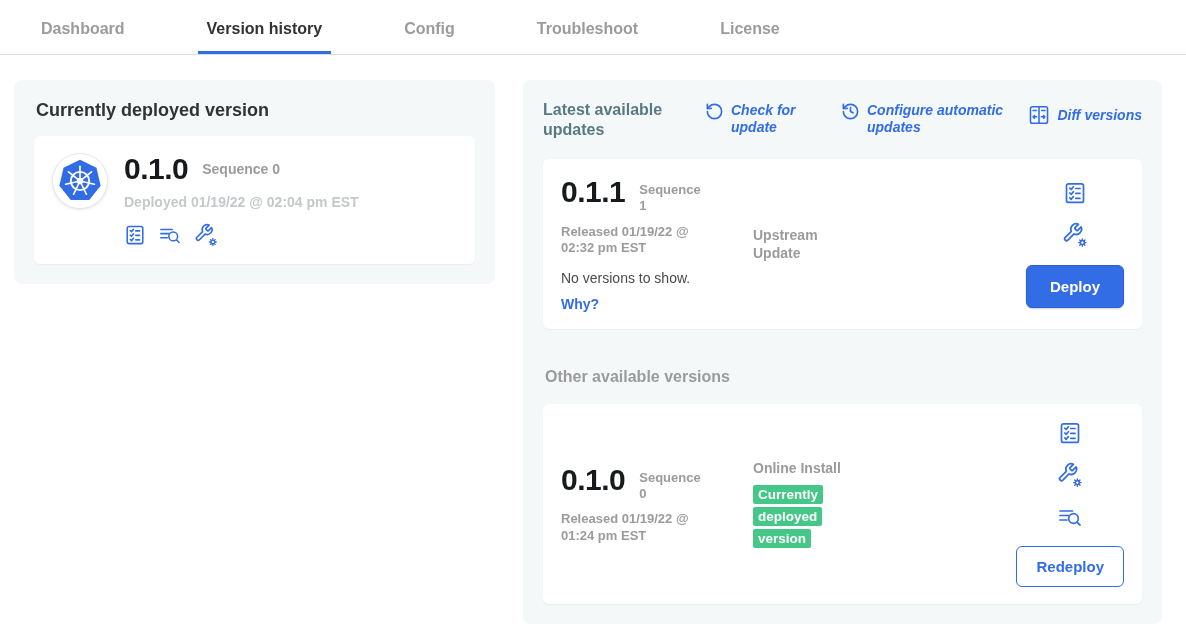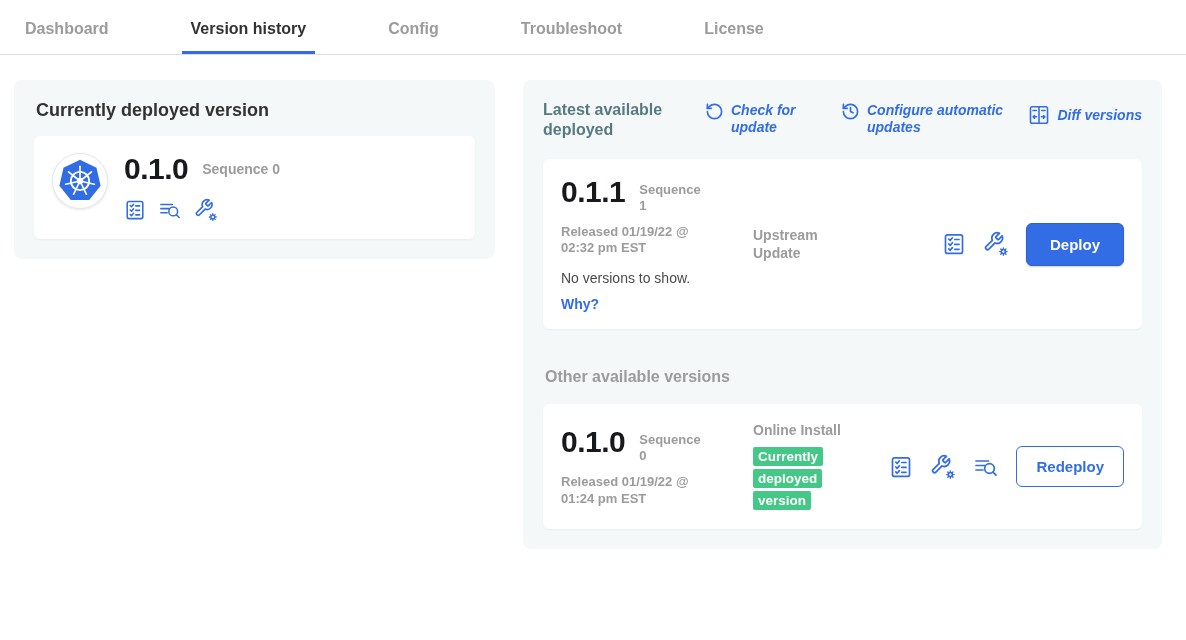--- a/index.html
+++ b/index.html
@@ -1,21 +1,21 @@
 <!DOCTYPE html>
 <html><head>
 <meta charset="utf-8">
 <style>
   * { margin:0; padding:0; box-sizing:border-box; }
   html,body { width:1186px; height:640px; background:#fff; overflow:hidden;
     font-family:"Liberation Sans", sans-serif; -webkit-font-smoothing:antialiased; }
 
   
   .topnav { background:#fff; border-bottom:1px solid #dcdfe1; padding-top:14px; }
-  .tab-row { display:flex; padding-left:16px; }
+  .tab-row { display:flex; padding-left:32px; }
   .tab { font-size:16px; font-weight:700; color:#9b9b9b; padding:6px 9px 13px;
          margin-right:64px; cursor:pointer; border-bottom:3px solid transparent; white-space:nowrap; }
   .tab.active { color:#323232; border-bottom:3px solid #326de6; }
   .tab-row2 { display:flex; padding:6px 0 14px 38px; }
   .tab-row2 .tab { padding:4px 9px 4px; margin-right:0; border-bottom:none; }
 
   
   .main { display:flex; align-items:flex-start; gap:28px; padding:25px 24px 0 14px; }
   .panel { background:#f5f8f9; border-radius:8px; }
 
@@ -46,21 +46,21 @@
   .hdr-link .lbl-2l { width:82px; }
   .hdr-link .lbl-2l.wide { width:152px; }
   .lnk1 { margin-left:24px; margin-top:2px; }
   .lnk2 { margin-left:28px; margin-top:2px; }
   .lnk3 { margin-left:auto; margin-top:4px; align-items:center; }
 
   .version-card { margin-top:19px; padding:17px 18px; display:flex; align-items:center; }
   .vc-col1 { width:192px; flex:0 0 auto; }
   .released { margin-top:9px; width:142px; font-size:13px; font-weight:700; color:#9b9b9b; line-height:1.3; }
   .vc-source { width:100px; flex:0 0 auto; font-size:14px; font-weight:700; color:#9b9b9b; line-height:1.3; }
-  .vc-right { margin-left:auto; display:flex; align-items:center; gap:17px; }
+  .vc-right { margin-left:auto; display:flex; align-items:center; gap:17px;flex-direction:column; }
   .changes-note { margin-top:13px; font-size:14px; color:#4a4a4a; }
   .why-link { margin-top:10px; font-size:14px; font-weight:700; color:#326de6; cursor:pointer; }
 
   .btn { font-family:inherit; font-size:15px; font-weight:700; border-radius:6px; cursor:pointer; }
   .btn-primary { background:#326de6; color:#fff; border:1px solid #2b60cd;
     padding:12px 23px; box-shadow:0 1px 2px rgba(0,0,0,.18); }
   .btn-outline { background:#fff; color:#326de6; border:1px solid #326de6; padding:11px 19px; }
 
   .other-heading { margin:39px 0 18px 2px; font-size:16px; font-weight:700; color:#9b9b9b; }
 
@@ -101,20 +101,21 @@
           </g>
           <circle cx="50" cy="50" r="20" fill="none" stroke="#fff" stroke-width="4"></circle>
           <circle cx="50" cy="50" r="7" fill="#fff"></circle>
         </svg>
       </div>
       <div>
         <div class="ver-row">
           <span class="ver-num">0.1.0</span>
           <span class="seq">Sequence 0</span>
         </div>
+        <div class="deployed-at">Deployed 01/19/22 @ 02:04 pm EST</div>
         <div class="icon-row blue">
           <span class="icn">
             <svg width="22" height="22" viewBox="0 0 24 24" fill="none" stroke="currentColor" stroke-width="1.7" stroke-linecap="round" stroke-linejoin="round">
               <rect x="3.5" y="2.8" width="17" height="18.6" rx="2"></rect>
               <path d="M6.8 7.1l1.4 1.4 2.2-2.7"></path>
                 <line x1="12.8" y1="7.5" x2="17" y2="7.5"></line>
               <path d="M6.8 12l1.4 1.4 2.2-2.7"></path>
                 <line x1="12.8" y1="12.4" x2="17" y2="12.4"></line>
               <path d="M6.8 16.9l1.4 1.4 2.2-2.7"></path>
                 <line x1="12.8" y1="17.3" x2="17" y2="17.3"></line>
@@ -146,21 +147,21 @@
             </svg>
           </span>
         </div>
       </div>
     </div>
   </div>
 
   <div class="panel available-panel">
 
     <div class="avail-header">
-      <div class="avail-title">Latest available deployed</div>
+      <div class="avail-title">Latest available updates</div>
 
       <div class="hdr-link lnk1">
         <span class="icn">
           <svg width="19" height="19" viewBox="0 0 24 24" fill="none" stroke="currentColor" stroke-width="2.1" stroke-linecap="round" stroke-linejoin="round">
             <path d="M3 12a9 9 0 1 0 9-9 9.75 9.75 0 0 0-6.74 2.74L3 8"></path>
               <path d="M3 3v5h5"></path>
           </svg>
         </span>
         <span class="lbl-2l">Check for update</span>
       </div>

